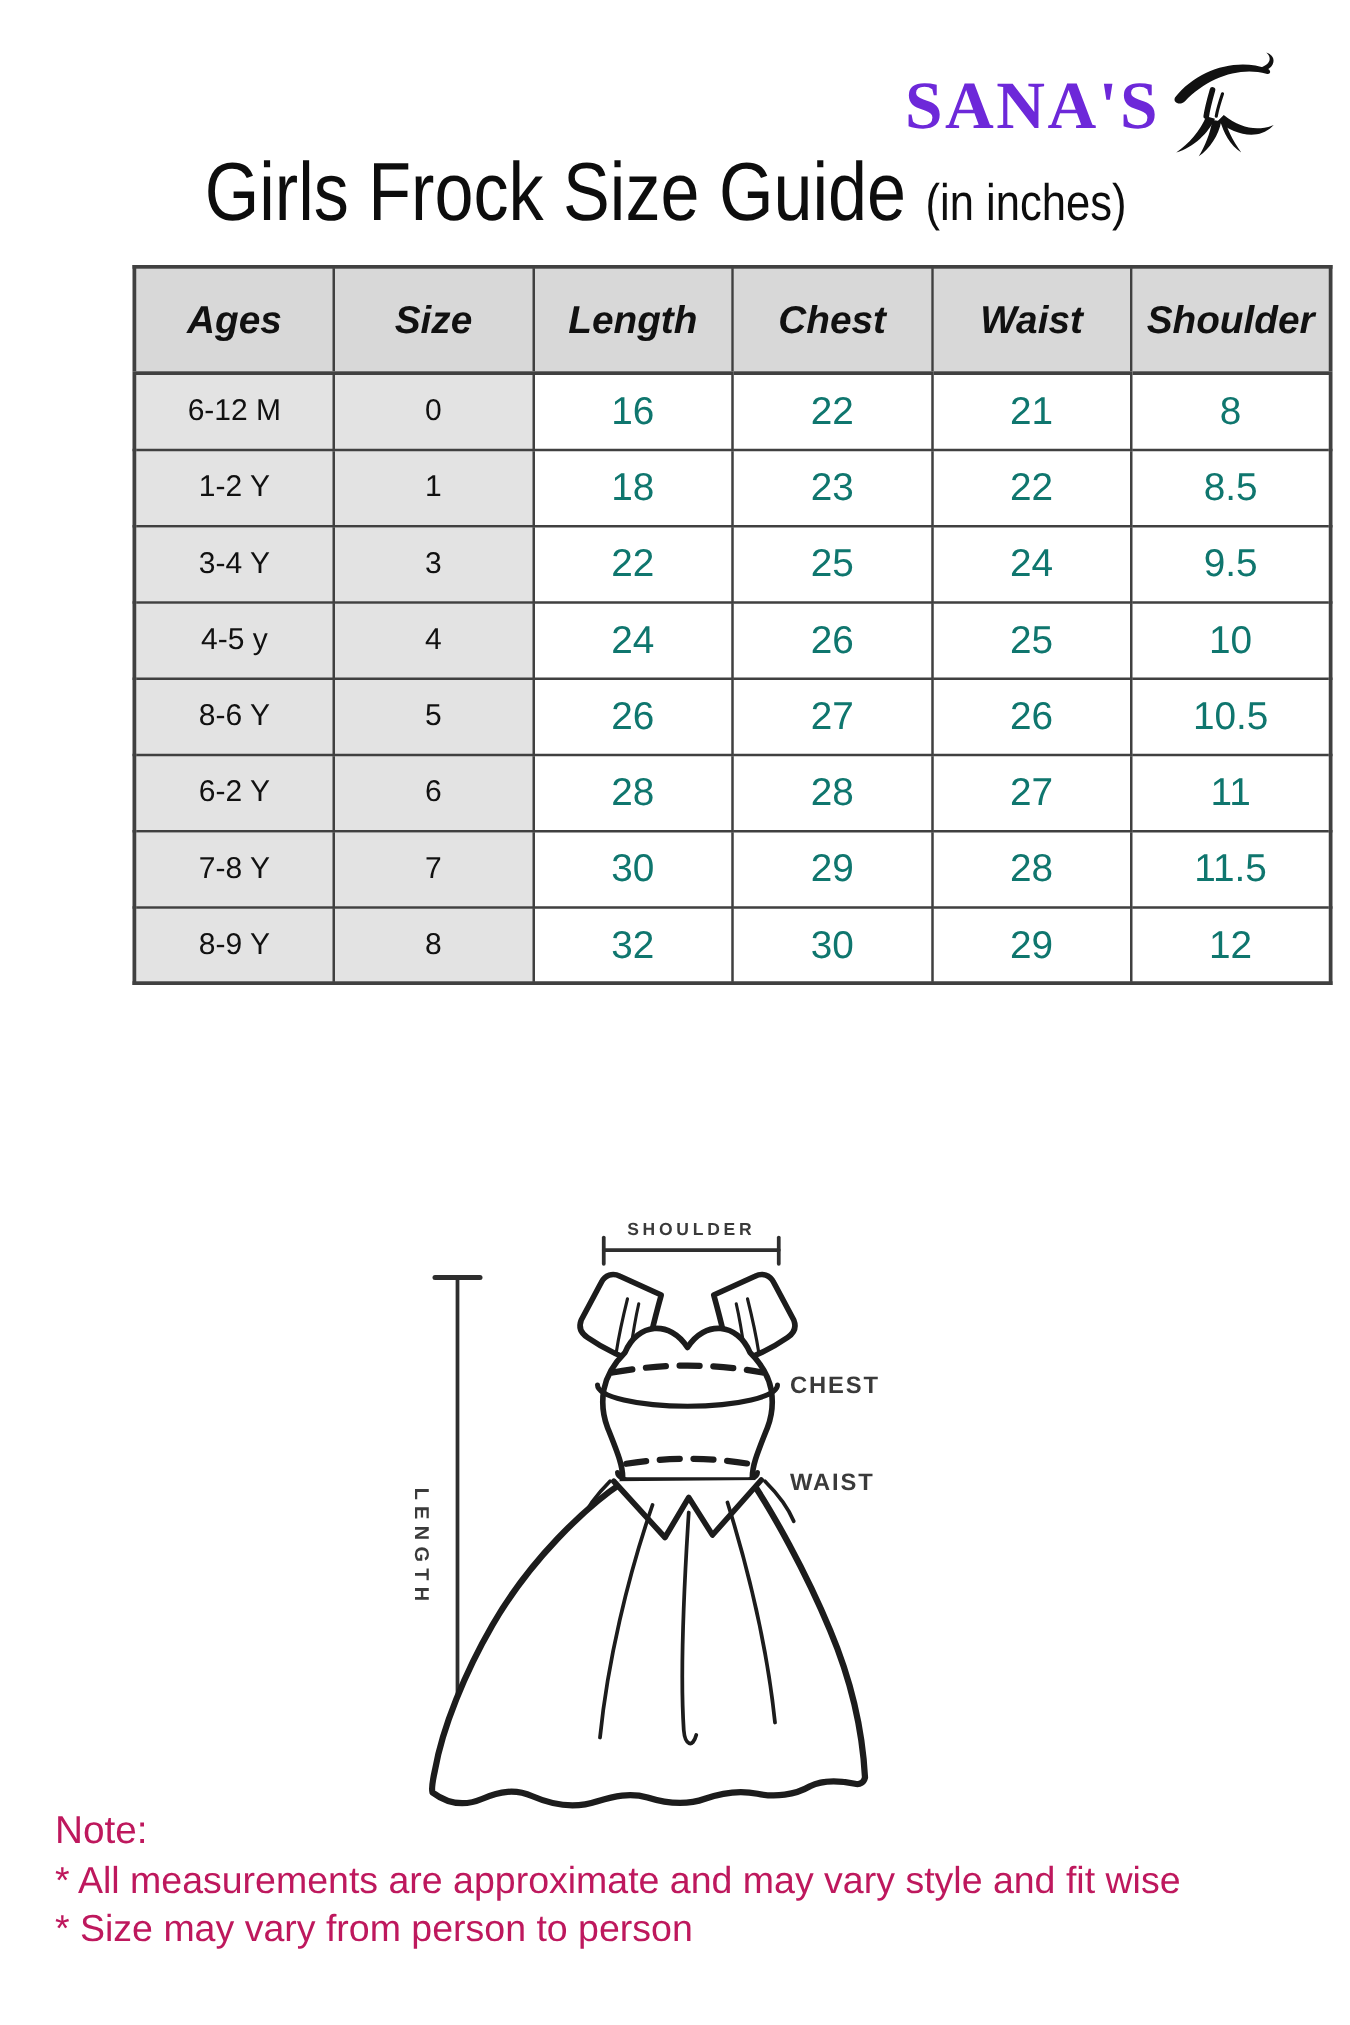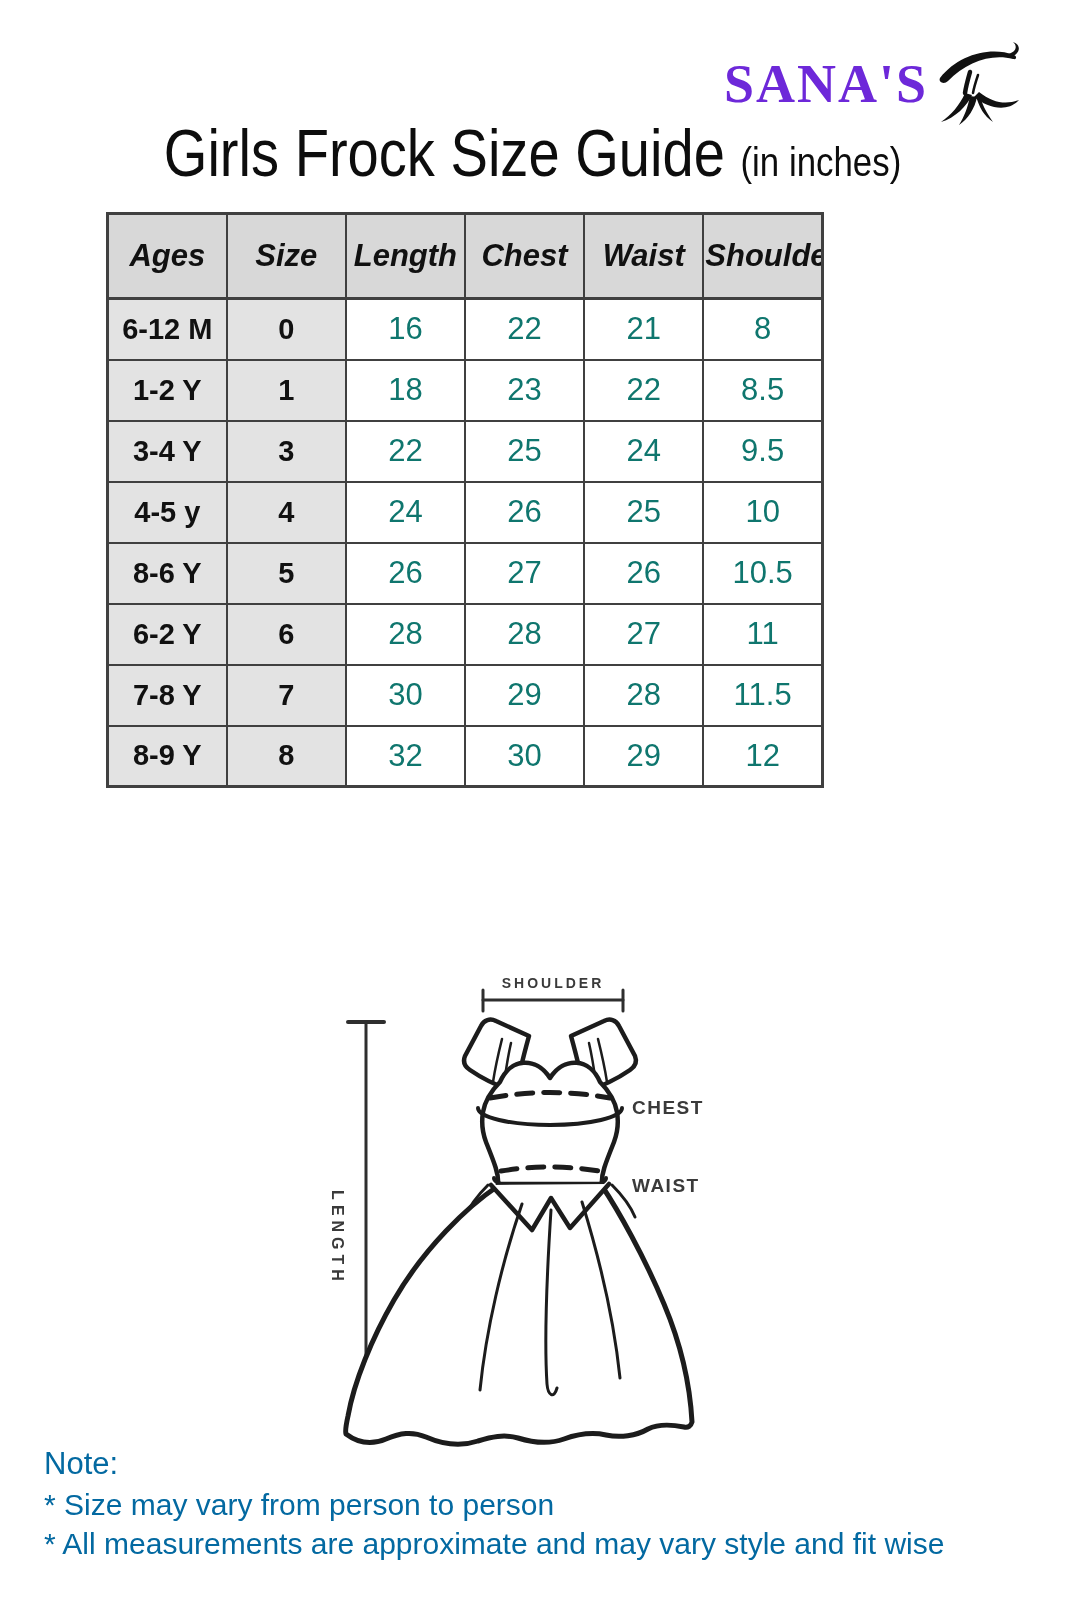--- a/index.html
+++ b/index.html
@@ -29,56 +29,56 @@
     transform:scaleX(0.85);
     transform-origin:490px 0;
     white-space:nowrap;
     font-size:66px; font-weight:500; letter-spacing:0px;
     color:#0d0d0d; line-height:1.15;
   }
   .title .unit{ font-size:41px; font-weight:400; }
   
   table.size-table{
     position:absolute; top:212px; left:106px;
-    width:718px; table-layout:fixed;
+    width:960px; table-layout:fixed;
     border-collapse:collapse;
     background:#ffffff;
   }
   .size-table th, .size-table td{
     border:2px solid #404040;
     text-align:center; vertical-align:middle;
     overflow:hidden;
   }
   .size-table thead th{
     height:80px;
     background:#d8d8d8;
     font-style:italic; font-weight:700; font-size:31px;
     border-bottom:3px solid #404040;
   }
   .size-table tbody tr{height:61px;}
   .size-table td.label-cell{
-    background:#e3e3e3; font-weight:700; font-size:29px;
+    background:#e3e3e3; font-weight:400; font-size:24px;
   }
   .size-table td.value-cell{
     background:#ffffff; font-weight:400; font-size:31px; color:#0f766e;
   }
   .size-table{border:3px solid #404040;}
   
   .diagram{
     position:absolute; top:938px; left:288px;
     width:424px; height:512px;
   }
   .diagram text{
     font-family:"Liberation Sans", sans-serif;
     font-weight:700; fill:#3a3a3a;
   }
   
   .notes{
     position:absolute; left:44px; top:1444px; width:1000px;
-    font-size:30px; color:#0369a1; line-height:39px;
+    font-size:30px; color:#be185d; line-height:39px;
   }
   .notes .note-heading{font-size:31px; margin-bottom:2px;}
 </style>
 </head>
 <body>
 
 <div class="logo">
   <span class="brand">SANA'S</span>
   <svg width="84" height="88" viewBox="0 0 84 88" aria-hidden="true">
     <path d="M 2,38 C 20,15 52,6 76,15 C 79,16 79,20 75,19 C 54,13 28,22 10,41 C 6,45 0,42 2,38 Z" fill="#111"></path>
@@ -219,15 +219,15 @@
   </g>
 
   <text x="265" y="50" text-anchor="middle" font-size="14" letter-spacing="3">SHOULDER</text>
   <text x="344" y="176" text-anchor="start" font-size="19" letter-spacing="1.5">CHEST</text>
   <text x="344" y="254" text-anchor="start" font-size="19" letter-spacing="1.5">WAIST</text>
   <text x="48" y="300" text-anchor="middle" dominant-baseline="middle" font-size="16" letter-spacing="5" transform="rotate(90 48 300)">LENGTH</text>
 </svg>
 
 <div class="notes">
   <div class="note-heading">Note:</div>
+  <div>* All measurements are approximate and may vary style and fit wise</div>
   <div>* Size may vary from person to person</div>
-  <div>* All measurements are approximate and may vary style and fit wise</div>
 </div>
 
 </body></html>

